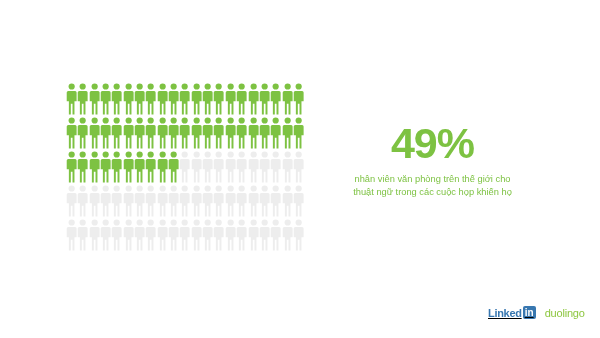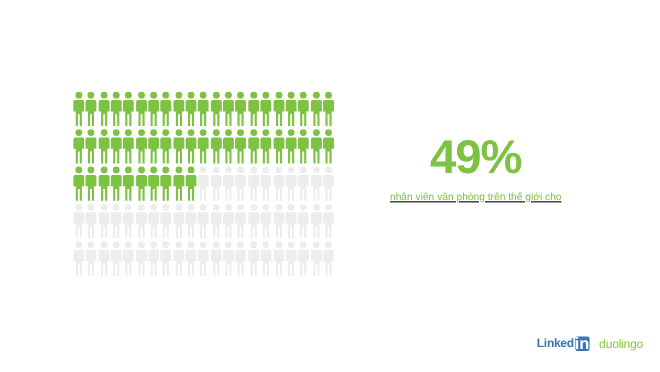--- a/index.html
+++ b/index.html
@@ -59,55 +59,55 @@
     color: #7DC242;
     line-height: 1.0;
     letter-spacing: -1px;
     margin: 0 0 8px 0;
     font-family: "Liberation Sans", sans-serif;
   }
   #description {
     margin: 0;
     padding: 0;
     list-style: none;
-    text-decoration: underline;
   }
   #description li {
     font-size: 9.3px;
     color: #7DC242;
     line-height: 13.3px;
     font-family: "Liberation Sans", sans-serif;
     white-space: nowrap;
   }
 
   
   #logo-bar {
     position: absolute;
     left: 488px;
     top: 306px;
     display: flex;
     align-items: center;
     gap: 9px;
   }
   .linkedin-logo {
     display: flex;
-    align-items: flex-start;
+    align-items: flex-end;
     gap: 1px;
+    text-decoration: underline;
   }
   .linkedin-word {
     font-size: 11px;
     font-weight: bold;
     color: #3877B0;
     letter-spacing: -0.3px;
     font-family: "Liberation Sans", sans-serif;
   }
   .linkedin-in {
     background: #3877B0;
     color: #ffffff;
-    font-size: 15px;
+    font-size: 10px;
     font-weight: bold;
     width: 13px;
     height: 13px;
     border-radius: 2px;
     display: flex;
     align-items: center;
     justify-content: center;
     line-height: 1;
     font-family: "Liberation Sans", sans-serif;
   }
@@ -763,20 +763,21 @@
             <path d="M4.2 16 H17.8 A3.1 3.1 0 0 1 20.9 19.1 V36.5 H16.6 V63.2 H12.7 V41.5 H9.3 V63.2 H5.4 V36.5 H1.1 V19.1 A3.1 3.1 0 0 1 4.2 16 Z" fill="#EDEDED"></path>
           </svg>
         </span>
       </div>
     </div>
 
   <div id="stat-block">
     <div id="big-number">49%</div>
     <ul id="description">
         <li>nhân viên văn phòng trên thế giới cho</li>
+        <li>thuật ngữ trong các cuộc họp khiến họ</li>
       </ul>
   </div>
 
   <div id="logo-bar">
     <div class="linkedin-logo">
       <span class="linkedin-word">Linked</span>
       <span class="linkedin-in">in</span>
     </div>
     <span class="duolingo-word">duolingo</span>
   </div>

